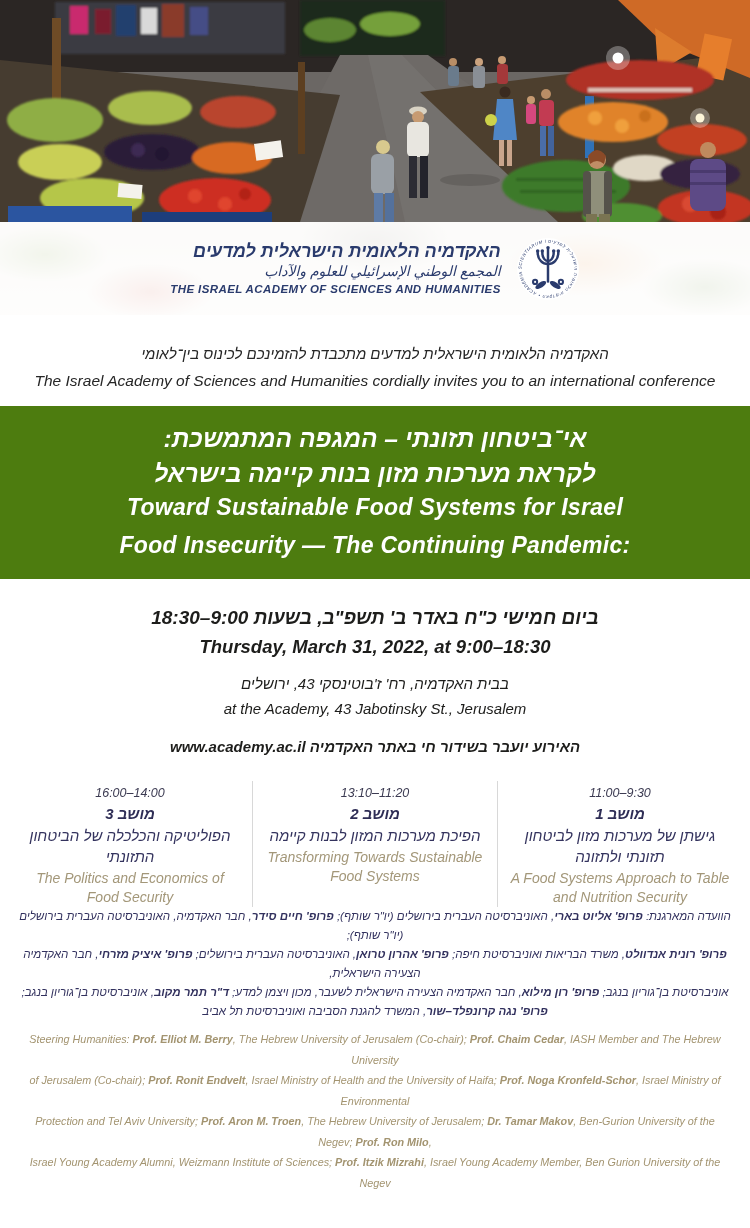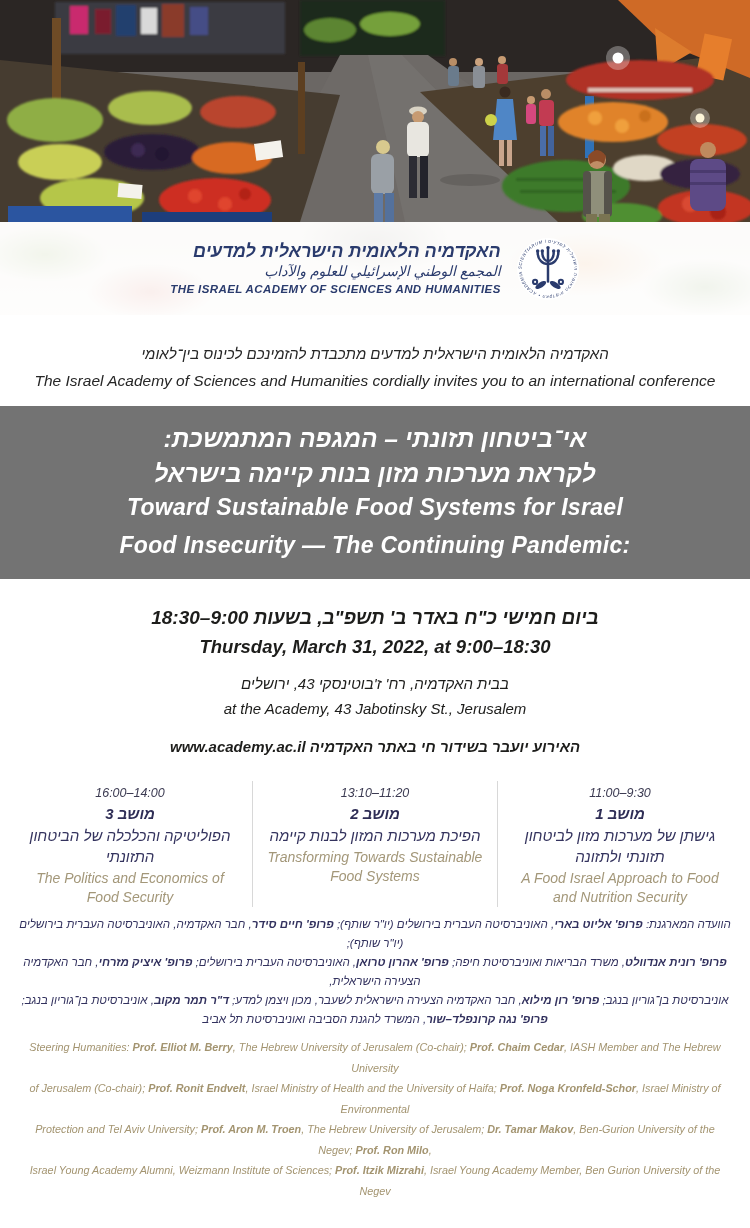--- a/index.html
+++ b/index.html
@@ -25,21 +25,21 @@
   .logo-he{font-size:18px;font-weight:bold;line-height:22px;}
   .logo-ar{font-size:14px;line-height:19px;}
   .logo-en{font-size:11.5px;font-weight:bold;letter-spacing:.4px;line-height:17px;}
 
   
   .invite{padding-top:26px;text-align:center;}
   .invite-he{font-size:15px;color:#262626;line-height:26px;}
   .invite-en{font-size:15.5px;color:#262626;line-height:27px;}
 
   
-  .banner{margin-top:12px;background:#737373;color:#fff;text-align:center;padding:15px 10px 17px;}
+  .banner{margin-top:12px;background:#4d7c0f;color:#fff;text-align:center;padding:15px 10px 17px;}
   .banner-he{font-size:24.5px;font-weight:bold;line-height:35px;}
   .banner-en{font-size:23px;font-weight:bold;line-height:33px;letter-spacing:.3px;margin-top:5px;}
 
   
   .event{ text-align:center;margin-top:24px;}
   .ev-date-he{font-size:19px;font-weight:bold;line-height:29px;}
   .ev-date-en{font-size:18.5px;font-weight:bold;line-height:29px;}
   .ev-venue-he{font-size:15px;line-height:25px;margin-top:10px;}
   .ev-venue-en{font-size:15px;line-height:25px;}
   .ev-live{font-size:15px;font-weight:bold;line-height:25px;margin-top:13px;}
@@ -48,21 +48,21 @@
   
   .sessions{display:flex;margin-top:22px;padding:0 8px;}
   .session{flex:1;padding:2px 12px 0;text-align:center;border-left:1px solid #d8d8d8;}
   .session:last-child{border-left:none;}
   .s-time{font-size:12.5px;color:#3c3b52;line-height:20px;}
   .s-label{font-size:15px;font-weight:bold;color:#2e2d55;line-height:22px;}
   .s-he{font-size:15px;color:#34335e;line-height:21px;}
   .s-en{font-size:14px;color:#a39779;line-height:19px;margin-top:2px;}
 
   
-  .committee-he{margin-top:8px;text-align:center;color:#32315e;font-size:11.5px;line-height:19px;padding:0 14px;}
+  .committee-he{margin-top:0;text-align:center;color:#32315e;font-size:11.5px;line-height:19px;padding:0 14px;}
   .committee-he b{font-weight:bold;}
   .committee-en{margin-top:8px;text-align:center;color:#a39470;font-size:10.8px;line-height:20.5px;padding:0 18px;}
   .committee-en b{font-weight:bold;}
 </style>
 </head>
 <body>
 
 <div class="page">
 
   <svg class="photo" viewBox="0 0 750 222" preserveAspectRatio="none">
@@ -255,21 +255,21 @@
       <span>האירוע יועבר בשידור חי באתר האקדמיה</span>
       <span class="url" dir="ltr">www.academy.ac.il</span>
     </div>
   </div>
 
   <div class="sessions" dir="rtl">
       <div class="session">
         <div class="s-time" dir="rtl">9:30–11:00</div>
         <div class="s-label" dir="rtl">מושב 1</div>
         <div class="s-he" dir="rtl">גישתן של מערכות מזון לביטחון תזונתי ולתזונה</div>
-        <div class="s-en" dir="ltr">A Food Israel Approach to Food and Nutrition Security</div>
+        <div class="s-en" dir="ltr">A Food Systems Approach to Table and Nutrition Security</div>
       </div>
       <div class="session">
         <div class="s-time" dir="rtl">11:20–13:10</div>
         <div class="s-label" dir="rtl">מושב 2</div>
         <div class="s-he" dir="rtl">הפיכת מערכות המזון לבנות קיימה</div>
         <div class="s-en" dir="ltr">Transforming Towards Sustainable Food Systems</div>
       </div>
       <div class="session">
         <div class="s-time" dir="rtl">14:00–16:00</div>
         <div class="s-label" dir="rtl">מושב 3</div>

